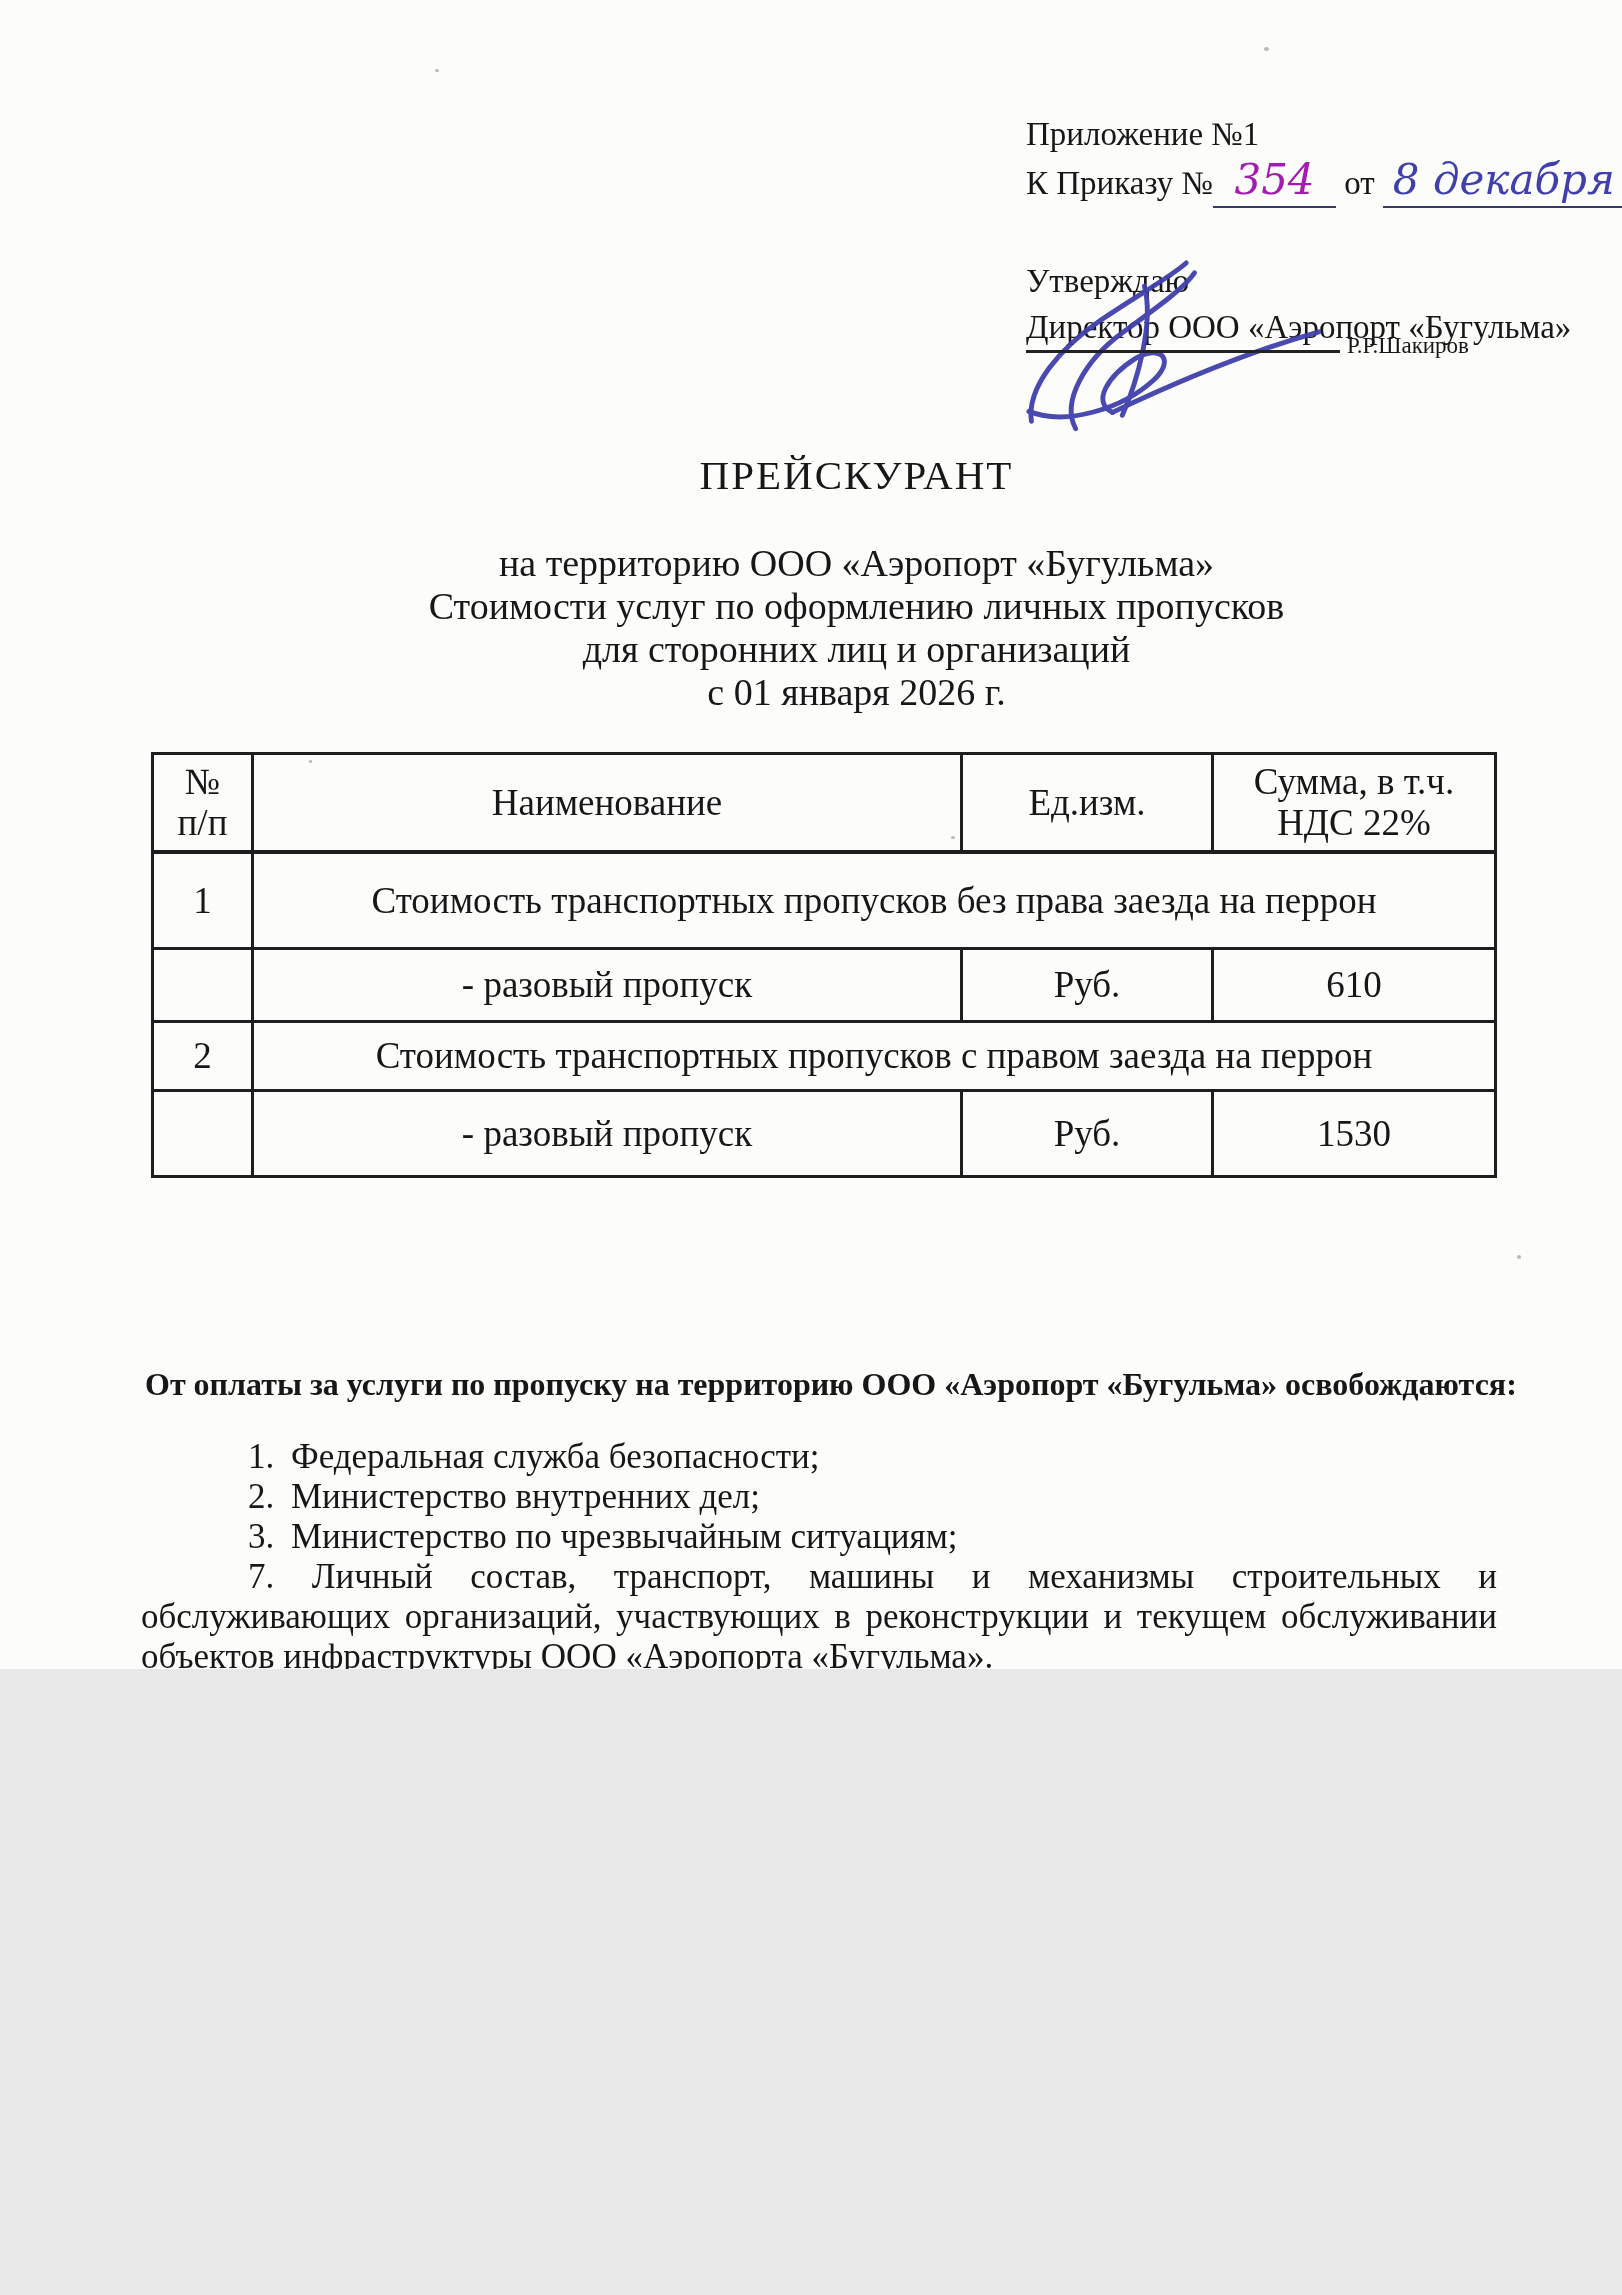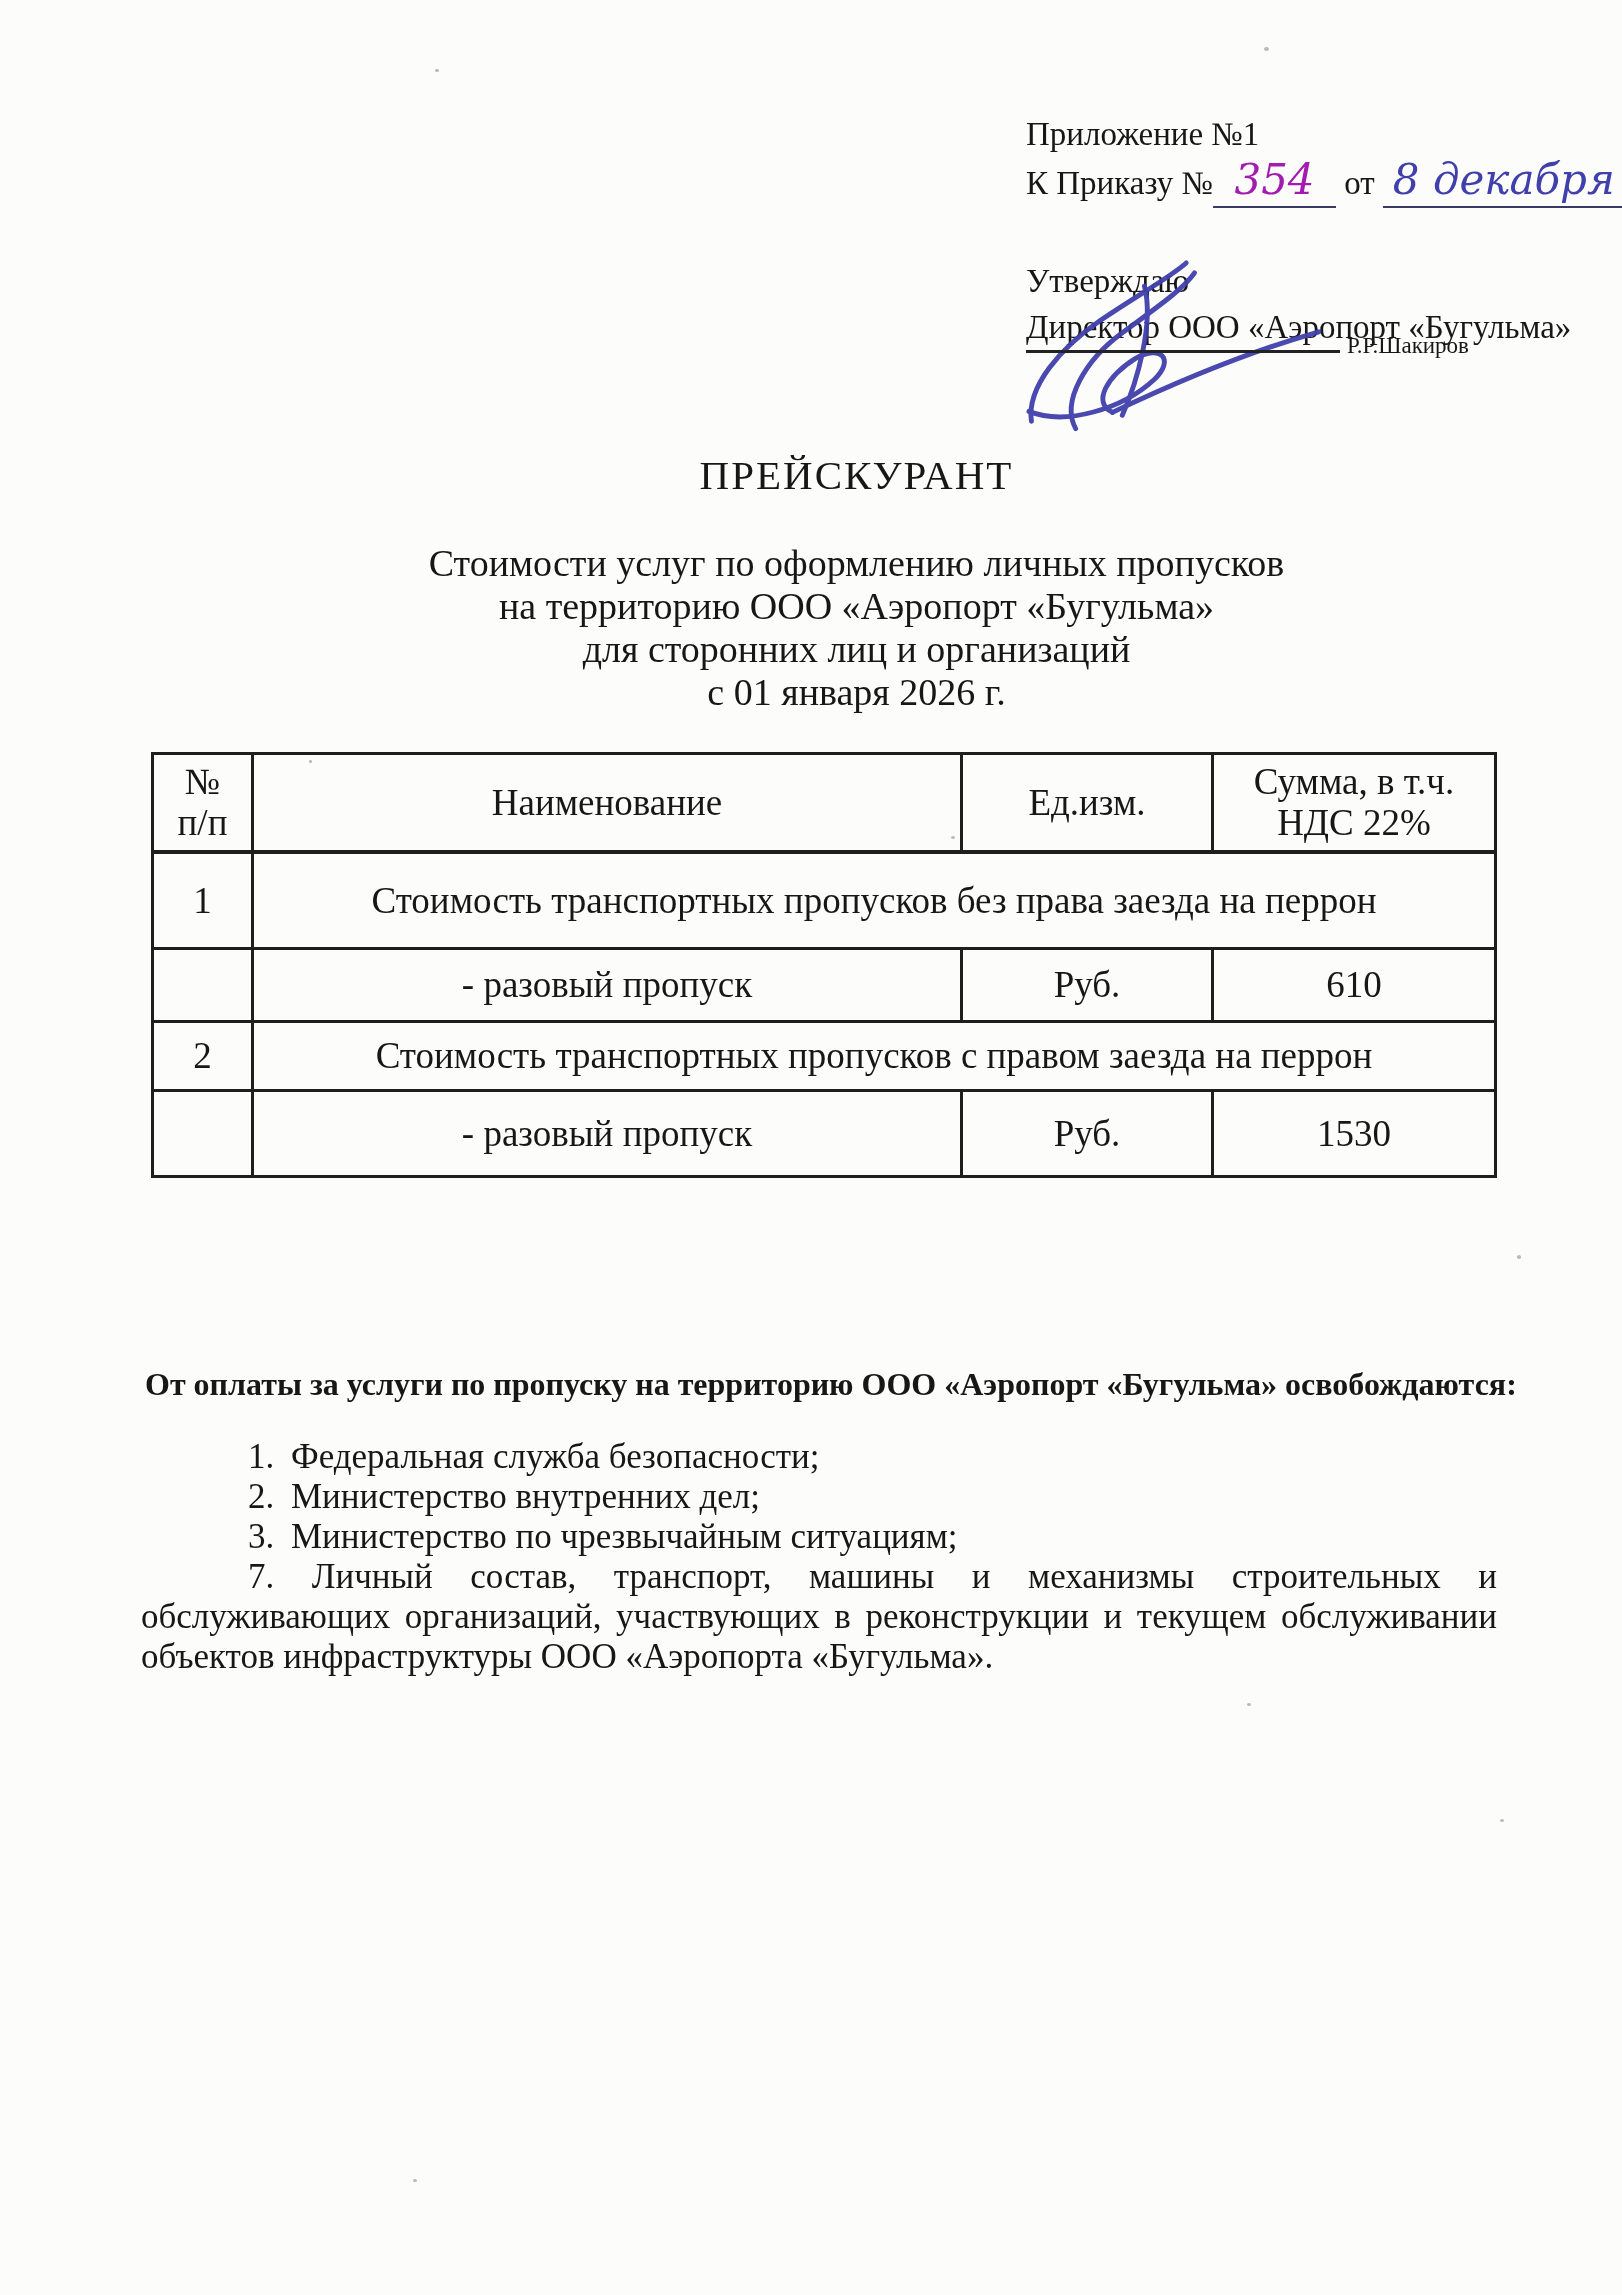--- a/index.html
+++ b/index.html
@@ -1,18 +1,18 @@
 <!DOCTYPE html>
 <html style="font-size:7.9px"><head>
 <meta charset="utf-8">
 <style>
   html,body{margin:0;padding:0;background:#e8e8e8;}
   .page{
     position:relative;
-    width:1623px;height:2295px;
+    width:1623px;height:1669px;
     background:#fcfcfa;
     font-family:"Liberation Serif","DejaVu Serif",serif;
     color:#171717;
     overflow:hidden;
   }
   
   .annex-block{
     position:absolute;left:1026px;top:112px;
     font-size:33px;line-height:45px;white-space:nowrap;
   }
@@ -121,22 +121,22 @@
     </g>
   </svg>
 
   <div class="sig-row">
     <span class="sig-line"></span><span class="sig-name">Р.Р.Шакиров</span>
   </div>
 
   <div class="content-center doc-title">ПРЕЙСКУРАНТ</div>
 
   <div class="content-center doc-subtitle">
+    <div>на территорию ООО «Аэропорт «Бугульма»</div>
     <div>Стоимости услуг по оформлению личных пропусков</div>
-    <div>на территорию ООО «Аэропорт «Бугульма»</div>
     <div>для сторонних лиц и организаций</div>
     <div>с 01 января 2026 г.</div>
   </div>
 
   <table class="price">
     <colgroup>
       <col class="c-num">
         <col class="c-name">
         <col class="c-unit">
         <col class="c-sum">

